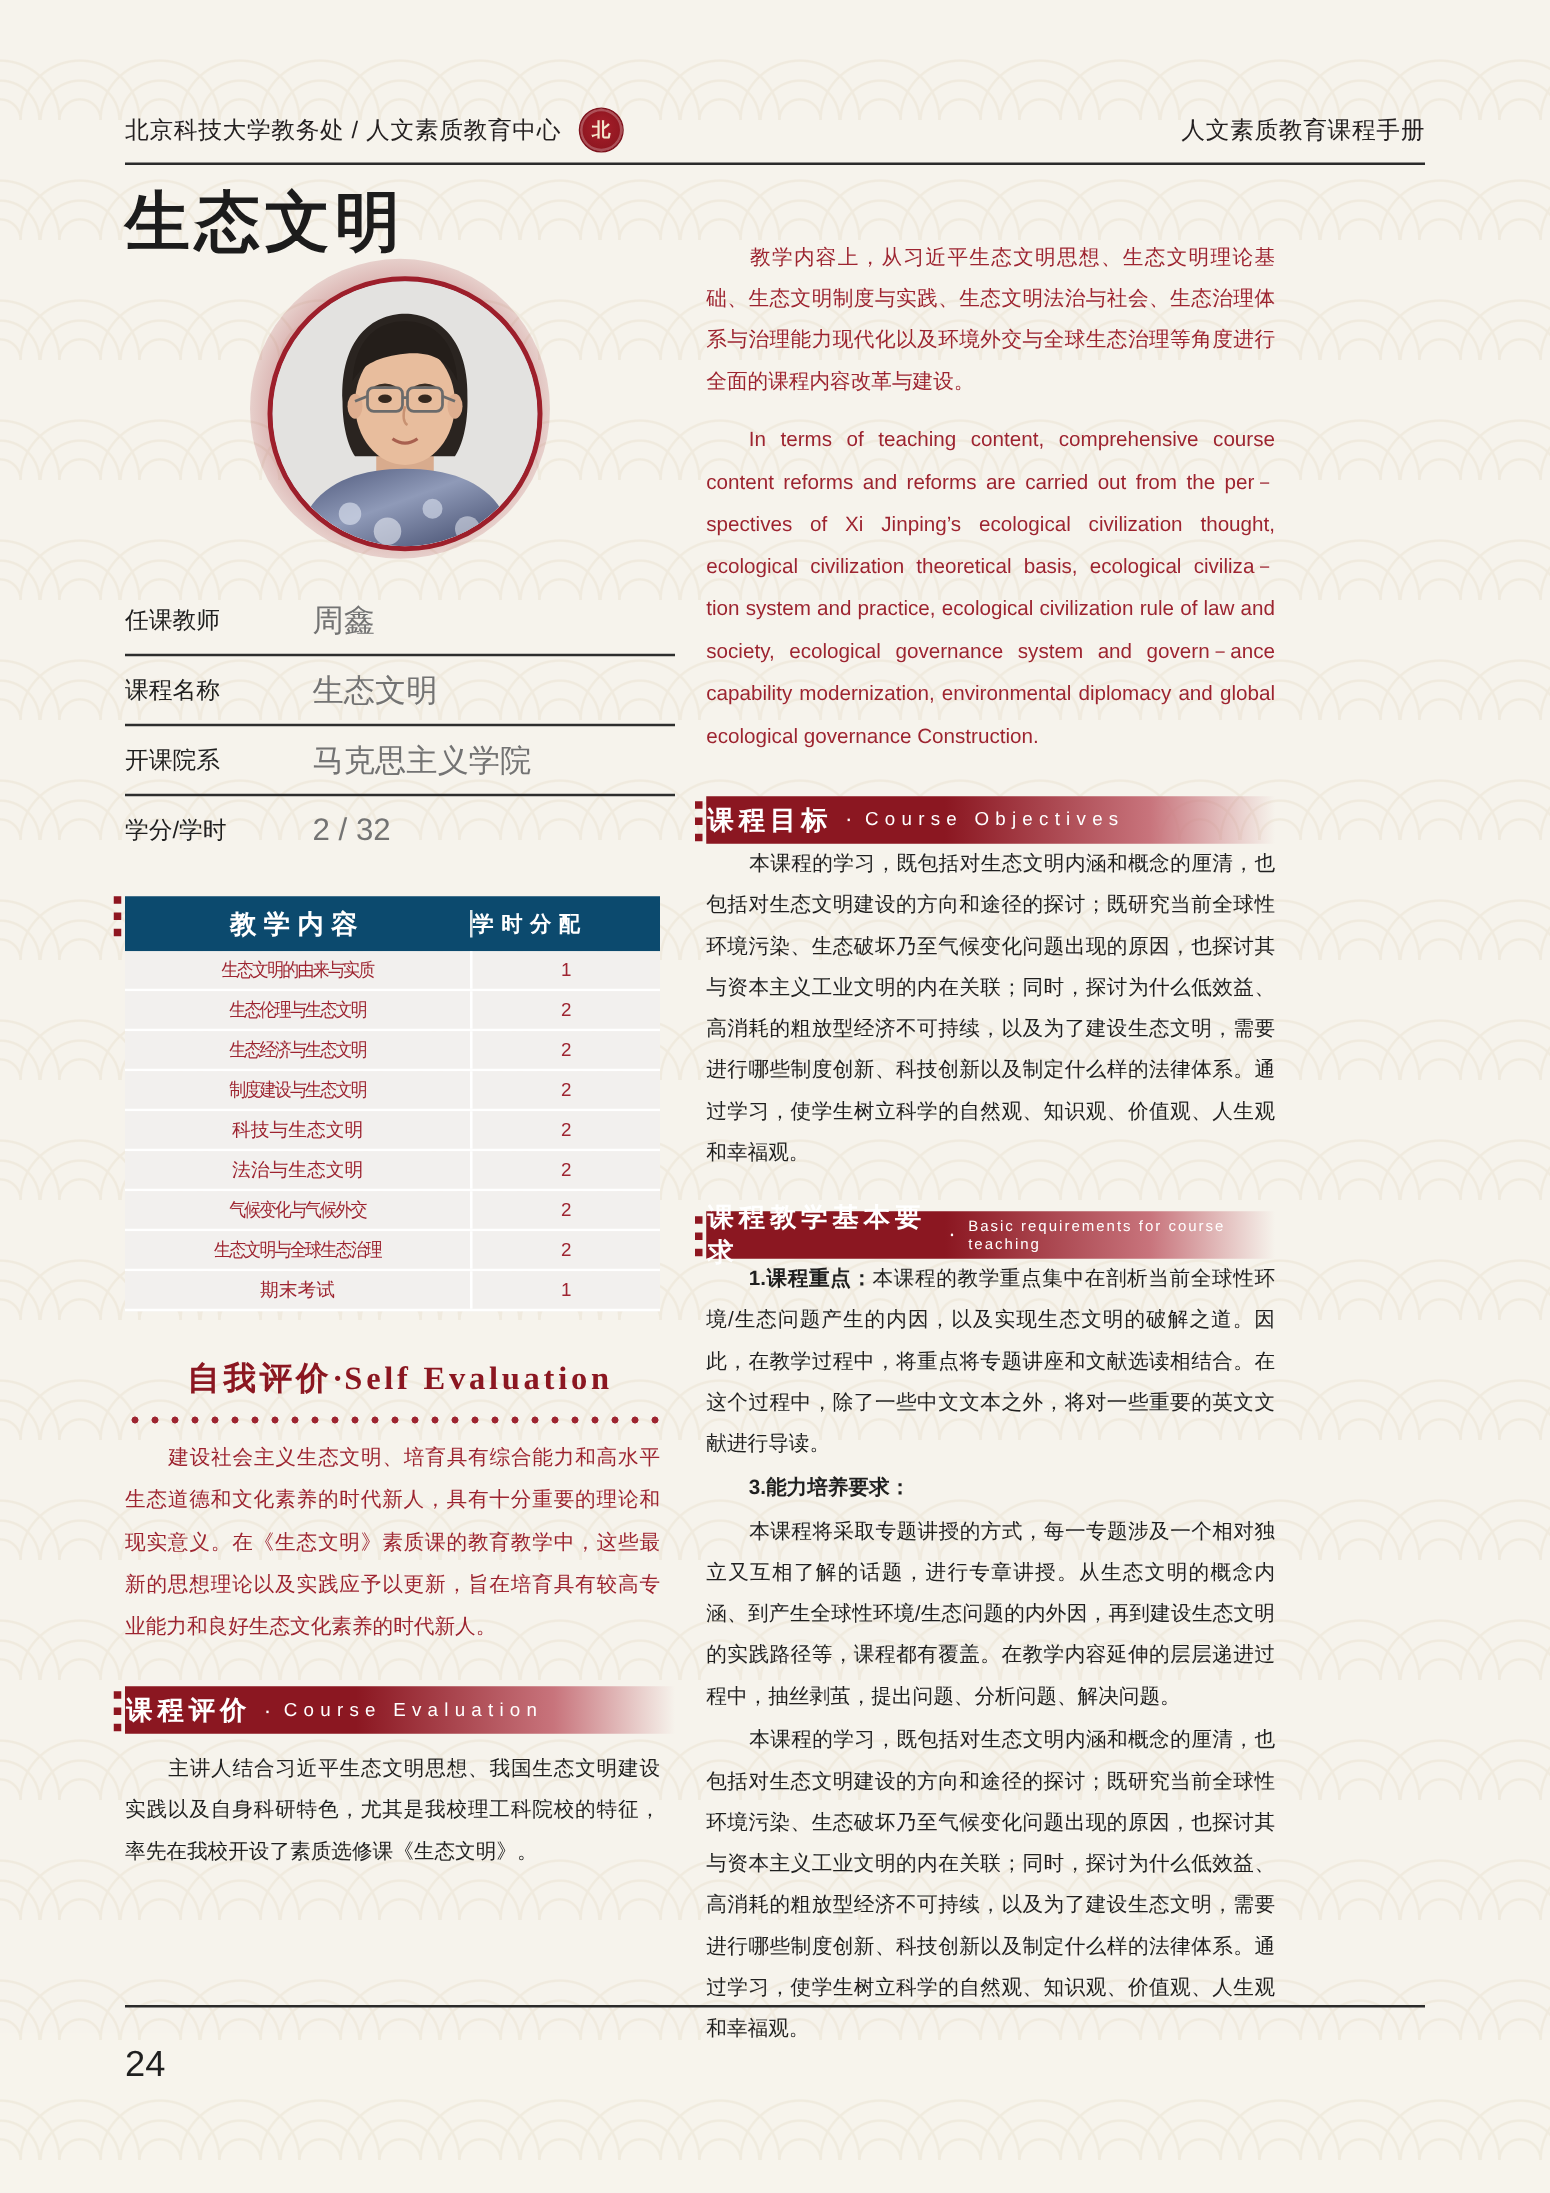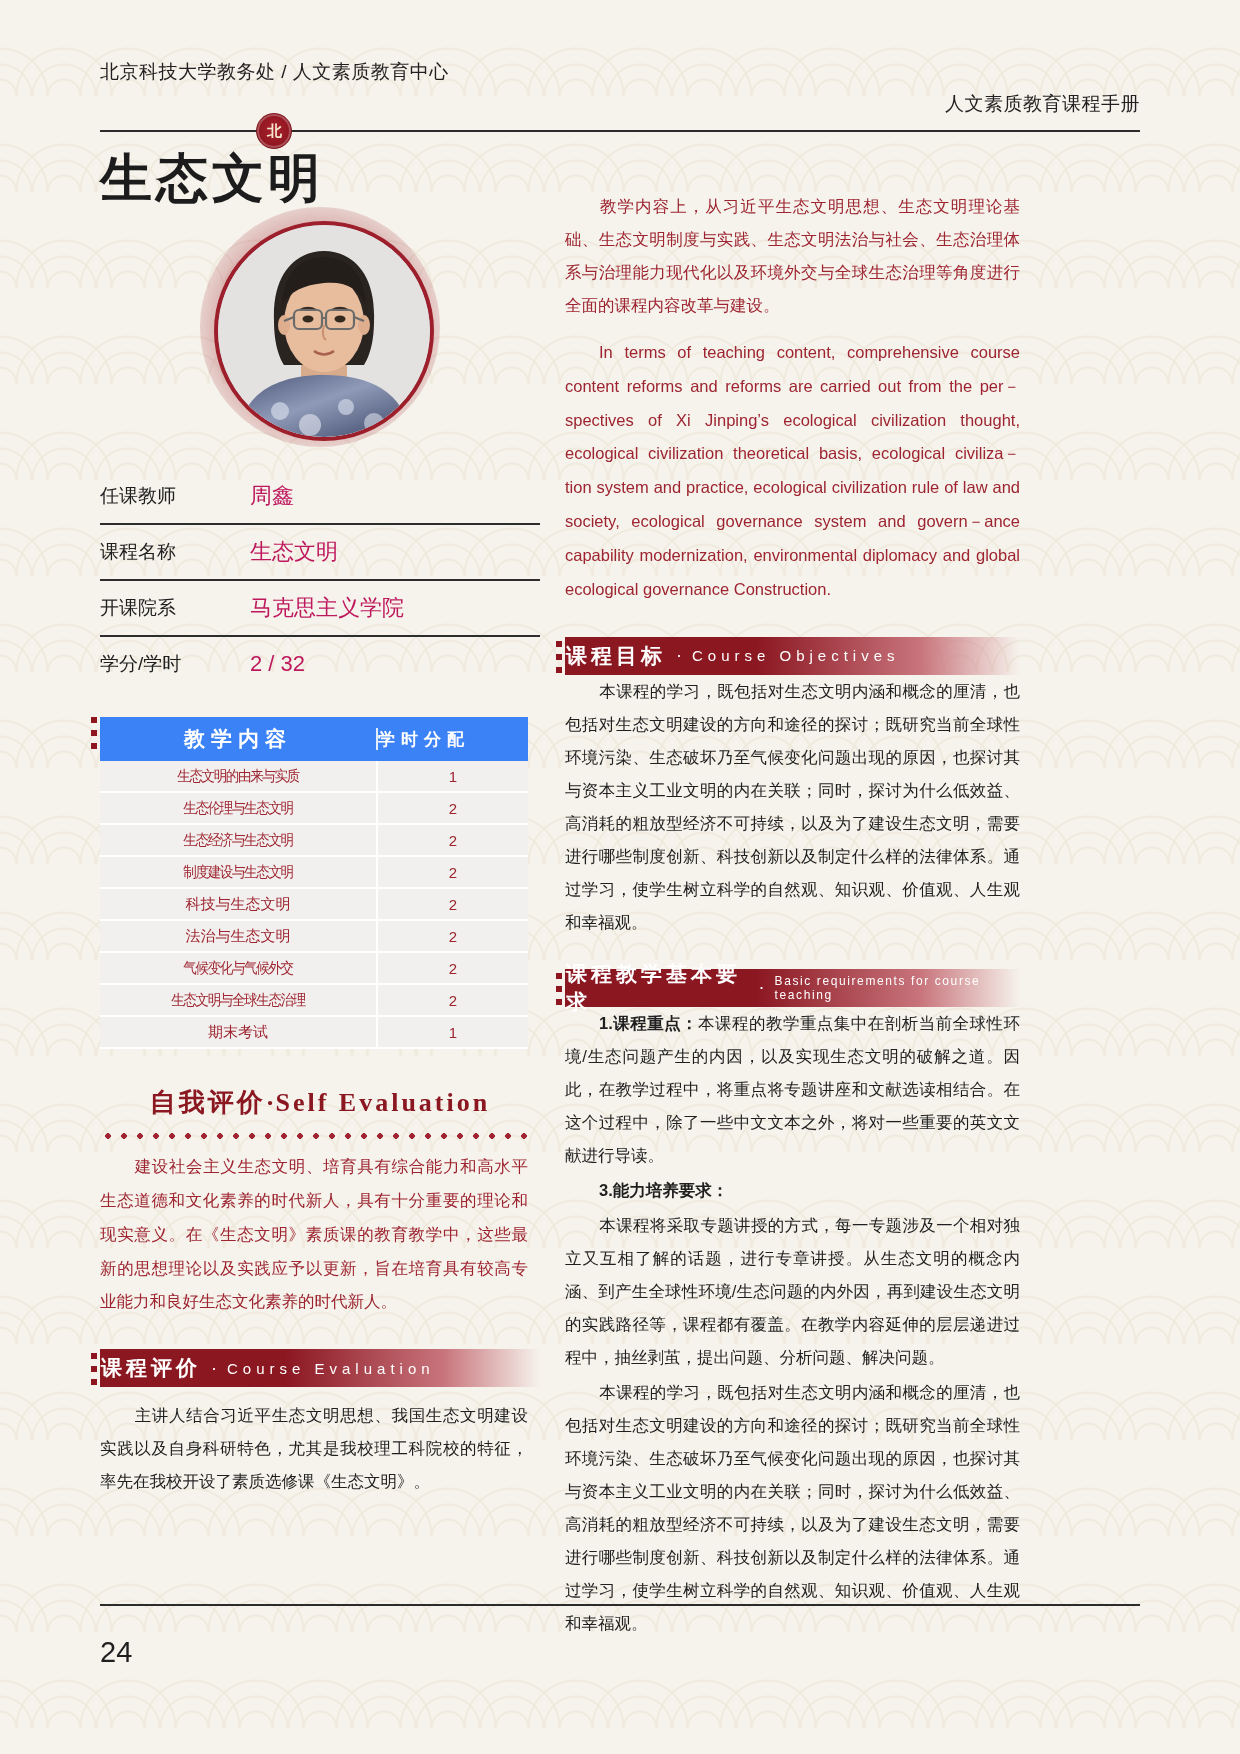--- a/index.html
+++ b/index.html
@@ -30,21 +30,21 @@
     z-index:0;
   }
   .page{position:relative;z-index:2;width:1240px;height:1754px;}
 
   
   .header{
     position:absolute;left:100px;top:78px;width:1040px;height:52px;
     display:flex;align-items:center;justify-content:space-between;
     border-bottom:2px solid #2b2b2b;
   }
-  .hdr-left{display:flex;align-items:center;gap:28px;flex-direction:column;}
+  .hdr-left{display:flex;align-items:center;gap:14px;}
   .hdr-left .txt{font-size:19px;letter-spacing:.5px;color:#231f20;}
   .seal{
     width:34px;height:34px;border-radius:50%;
     background:radial-gradient(circle at 50% 45%, #a81f2b 0%, #8e1620 70%, #6d0f18 100%);
     border:1px solid #7d121c;
     display:flex;align-items:center;justify-content:center;
     box-shadow:inset 0 0 0 2px rgba(255,255,255,.25);
     position:relative;
   }
   .seal .glyph{
@@ -75,28 +75,28 @@
   .portrait svg{display:block;width:212px;height:212px;}
 
   
   .info{margin-top:36px;}
   .info-row{
     display:flex;align-items:center;height:54px;
     border-bottom:2px solid #2d2d2d;
   }
   .info-row:last-child{border-bottom:none;}
   .info-label{width:150px;font-size:19px;color:#1f1f1f;}
-  .info-value{font-size:22px;color:#be185d;}
+  .info-value{font-size:25px;color:#737373;}
 
   
   .tc-table{margin-top:26px;width:428px;position:relative;}
   .corner-dots{position:absolute;left:-9px;top:0;width:9px;height:44px;}
   .corner-dots span{display:block;width:6px;height:6px;background:#8e1620;margin-bottom:7px;}
   .tc-head{
-    display:flex;background:#3b82f6;color:#fff;height:44px;align-items:center;
+    display:flex;background:#0c4a6e;color:#fff;height:44px;align-items:center;
   }
   .tc-head .c1{flex:1;text-align:center;font-size:21px;font-weight:bold;letter-spacing:6px;}
   .tc-head .div{width:2px;height:22px;background:#fff;opacity:.85;}
   .tc-head .c2{width:150px;font-size:17px;font-weight:bold;letter-spacing:6px;}
   .tc-row{
     display:flex;align-items:center;height:30px;background:#f2f0ee;
     border-bottom:2px solid #ffffff;
   }
   .tc-row .c1{flex:1;text-align:center;font-size:15px;color:#9d2430;}
   .tc-row .sep{width:2px;height:30px;background:#ffffff;}

